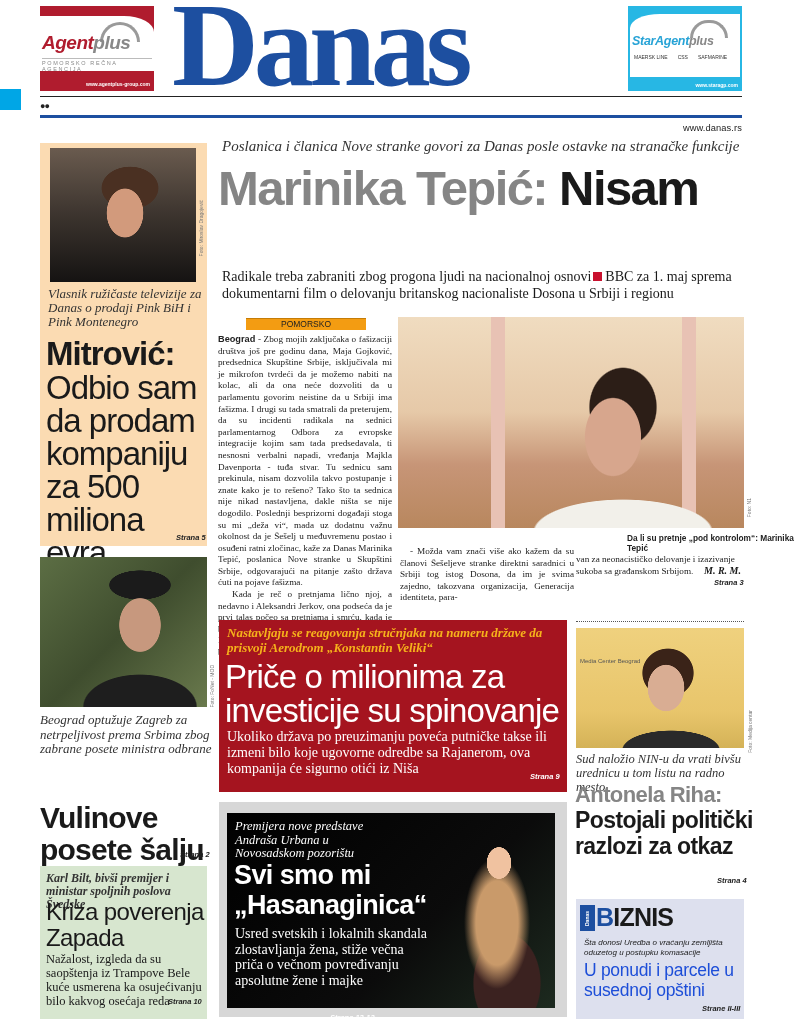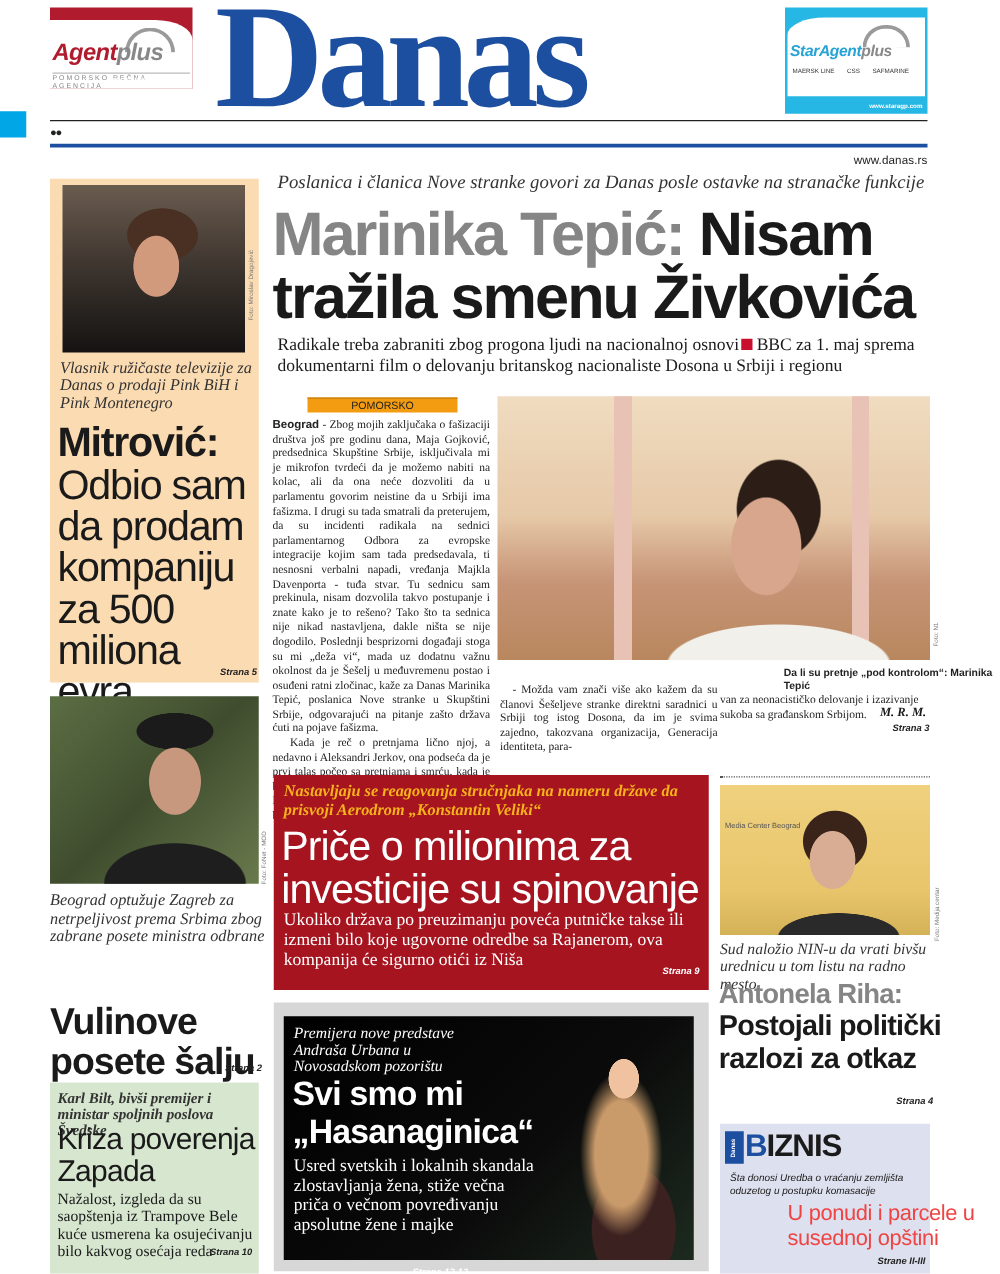--- a/index.html
+++ b/index.html
@@ -2,21 +2,21 @@
 <html><head>
 <meta charset="utf-8">
 <style>
   * { box-sizing: border-box; margin: 0; padding: 0; }
   html, body { width: 800px; height: 1019px; background: #fff; overflow: hidden; }
   body { position: relative; font-family: "Liberation Serif", serif; color: #1a1a1a; }
 
   .abs { position: absolute; }
 
   
-  .ad-left { left: 40px; top: 6px; width: 114px; height: 65px; background: #b01c2e; }
+  .ad-left { left: 40px; top: 6px; width: 114px; height: 85px; background: #b01c2e; }
   .ad-left .inner { position: absolute; left: 0; top: 10px; width: 114px; height: 55px; background: #fff; border-top-right-radius: 30px 16px; }
   .ad-left .arc { position: absolute; left: 60px; top: 16px; width: 40px; height: 20px; border: 3px solid #9a9a9a; border-bottom: none; border-radius: 20px 20px 0 0; }
   .ad-left .brand { position: absolute; left: 2px; top: 26px; font-family: "Liberation Sans", sans-serif; font-style: italic; font-weight: bold; font-size: 19px; color: #b01c2e; letter-spacing: -0.5px; }
   .ad-left .brand b { color: #888; font-weight: bold; }
   .ad-left .sub { position: absolute; left: 2px; top: 52px; font-family: "Liberation Sans", sans-serif; font-size: 5.5px; letter-spacing: 1.6px; color: #888; border-top: 1px solid #bbb; padding-top: 1px; width: 110px; }
   .ad-left .url { position: absolute; right: 4px; bottom: 4px; font-family: "Liberation Sans", sans-serif; font-size: 5px; color: #fff; font-weight: bold; }
 
   .logo { left: 172px; top: -6px; width: 440px; height: 104px; font-family: "Liberation Serif", serif; font-weight: bold; font-size: 118px; color: #1d4fa0; letter-spacing: -5px; line-height: 104px; transform: scaleX(1.02); transform-origin: left; }
 
   .ad-right { left: 628px; top: 6px; width: 114px; height: 85px; background: #27b7e4; }
@@ -118,21 +118,21 @@
   .k4 { left: 576px; top: 752px; width: 175px; font-size: 12.5px; line-height: 14px; }
   .h-riha-gray { left: 575px; top: 783px; width: 180px; font-family: "Liberation Sans", sans-serif; font-weight: bold; font-size: 22px; line-height: 24px; color: #858585; letter-spacing: -0.6px; }
   .h-riha { left: 575px; top: 807px; width: 180px; font-family: "Liberation Sans", sans-serif; font-weight: bold; font-size: 23px; line-height: 26px; color: #1a1a1a; letter-spacing: -0.6px; }
   .s4 { left: 717px; top: 876px; }
 
   .biznis-box { left: 576px; top: 899px; width: 168px; height: 120px; background: #dde0ee; }
   .biz-badge { left: 580px; top: 905px; width: 15px; height: 26px; background: #1d4fa0; color: #fff; font-family: "Liberation Sans", sans-serif; font-size: 5px; writing-mode: vertical-rl; transform: rotate(180deg); text-align: center; line-height: 15px; font-weight: bold; }
   .biz-title { left: 596px; top: 902px; font-family: "Liberation Sans", sans-serif; font-weight: bold; font-size: 25px; line-height: 30px; color: #1a1a1a; letter-spacing: -0.8px; }
   .biz-title .B { color: #1d4fa0; }
   .biz-k { left: 584px; top: 938px; width: 160px; font-family: "Liberation Sans", sans-serif; font-style: italic; font-size: 8px; line-height: 10px; color: #1a1a1a; }
-  .biz-h { left: 584px; top: 960px; width: 165px; font-family: "Liberation Sans", sans-serif; font-size: 17.5px; line-height: 20px; color: #ef4444; letter-spacing: -0.3px; margin-left: 46px; }
+  .biz-h { left: 584px; top: 960px; width: 165px; font-family: "Liberation Sans", sans-serif; font-size: 17.5px; line-height: 20px; color: #1d4ed8; letter-spacing: -0.3px; }
   .s5 { left: 702px; top: 1004px; }
 </style>
 </head>
 <body>
 
 <div class="abs ad-left">
   <div class="inner"></div>
   <div class="arc"></div>
   <div class="brand"><span>Agent</span><b>plus</b></div>
   <div class="sub">POMORSKO REČNA AGENCIJA</div>
@@ -178,21 +178,20 @@
 <div class="abs left-box3"></div>
 <div class="abs kicker k3">Karl Bilt, bivši premijer i ministar spoljnih poslova Švedske</div>
 <div class="abs h-kriza">Kriza poverenja Zapada</div>
 <div class="abs b3">Nažalost, izgleda da su saopštenja iz Trampove Bele kuće usmerena ka osujećivanju bilo kakvog osećaja reda</div>
 <div class="abs strana s3">Strana 10</div>
 
 <div class="abs kicker main-kicker">Poslanica i članica Nove stranke govori za Danas posle ostavke na stranačke funkcije</div>
 <div class="abs main-title">
   <span class="gray">Marinika Tepić:</span>
   <span>Nisam</span><br>
-  <span>tražila smenu Živkovića</span>
 </div>
 <div class="abs main-deck">
   <span>Radikale treba zabraniti zbog progona ljudi na nacionalnoj osnovi</span><span class="sq"></span><span>BBC za 1. maj sprema dokumentarni film o delovanju britanskog nacionaliste Dosona u Srbiji i regionu</span>
 </div>
 
 <div class="abs tag-razgovor">POMORSKO</div>
 
 <div class="abs body-col1">
   <p><b>Beograd</b><span> - Zbog mojih zaključaka o fašizaciji društva još pre godinu dana, Maja Gojković, predsednica Skupštine Srbije, isključivala mi je mikrofon tvrdeći da je možemo nabiti na kolac, ali da ona neće dozvoliti da u parlamentu govorim neistine da u Srbiji ima fašizma. I drugi su tada smatrali da preterujem, da su incidenti radikala na sednici parlamentarnog Odbora za evropske integracije kojim sam tada predsedavala, ti nesnosni verbalni napadi, vređanja Majkla Davenporta - tuđa stvar. Tu sednicu sam prekinula, nisam dozvolila takvo postupanje i znate kako je to rešeno? Tako što ta sednica nije nikad nastavljena, dakle ništa se nije dogodilo. Poslednji besprizorni događaji stoga su mi „deža vi“, mada uz dodatnu važnu okolnost da je Šešelj u međuvremenu postao i osuđeni ratni zločinac, kaže za Danas Marinika Tepić, poslanica Nove stranke u Skupštini Srbije, odgovarajući na pitanje zašto država ćuti na pojave fašizma.</span></p>
   <p>Kada je reč o pretnjama lično njoj, a nedavno i Aleksandri Jerkov, ona podseća da je prvi talas počeo sa pretnjama i smrću, kada je bila okružena grafitima mržnje usred Beograda, jer je pitala u parlamentu šta britanski fašista Džim Doson radi u Srbiji.</p>

